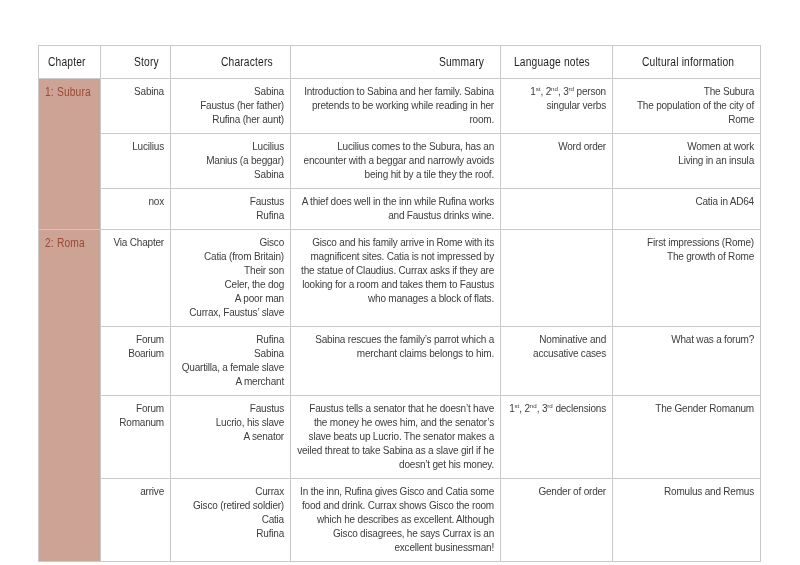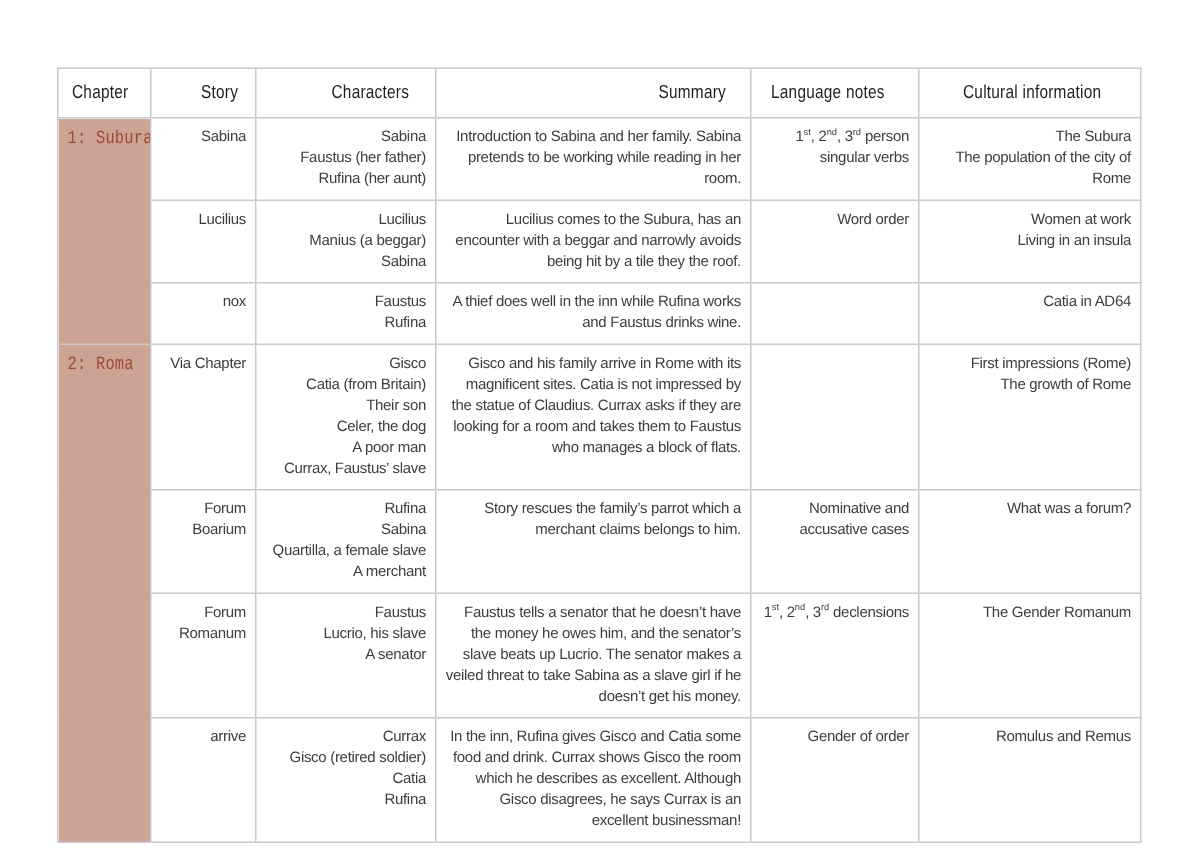--- a/index.html
+++ b/index.html
@@ -49,21 +49,20 @@
     transform-origin: 0 50%;
     white-space: nowrap;
     letter-spacing: 0.2px;
   }
   thead .cond {
     font-size: 12.5px;
     color: var(--header-text-color, #1f1f1f);
   }
   td.chapter-cell {
     background: var(--chapter-bg, #cda395);
-    font-family: Liberation Mono, monospace;
   }
   .chapter-label {
     font-size: 12.5px;
     color: var(--chapter-text-color, #9a4a36);
   }
   td sup {
     vertical-align: super;
     font-size: 0.62em;
     line-height: 0;
     letter-spacing: 0;
@@ -120,21 +119,21 @@
           <td class="chapter-cell" rowspan="4"><span class="cond chapter-label">2: Roma</span></td>
           <td class="cell-story">Via Chapter</td>
           <td class="cell-characters">Gisco<br>Catia (from Britain)<br>Their son<br>Celer, the dog<br>A poor man<br>Currax, Faustus’ slave</td>
           <td class="cell-summary">Gisco and his family arrive in Rome with its magnificent sites. Catia is not impressed by the statue of Claudius. Currax asks if they are looking for a room and takes them to Faustus who manages a block of flats.</td>
           <td class="cell-language-notes"></td>
           <td class="cell-cultural-information">First impressions (Rome)<br>The growth of Rome</td>
         </tr>
         <tr class="body-row">
           <td class="cell-story">Forum Boarium</td>
           <td class="cell-characters">Rufina<br>Sabina<br>Quartilla, a female slave<br>A merchant</td>
-          <td class="cell-summary">Story rescues the family’s parrot which a merchant claims belongs to him.</td>
+          <td class="cell-summary">Sabina rescues the family’s parrot which a merchant claims belongs to him.</td>
           <td class="cell-language-notes">Nominative and accusative cases</td>
           <td class="cell-cultural-information">What was a forum?</td>
         </tr>
         <tr class="body-row">
           <td class="cell-story">Forum Romanum</td>
           <td class="cell-characters">Faustus<br>Lucrio, his slave<br>A senator</td>
           <td class="cell-summary">Faustus tells a senator that he doesn’t have the money he owes him, and the senator’s slave beats up Lucrio. The senator makes a veiled threat to take Sabina as a slave girl if he doesn’t get his money.</td>
           <td class="cell-language-notes">1<sup>st</sup>, 2<sup>nd</sup>, 3<sup>rd</sup> declensions</td>
           <td class="cell-cultural-information">The Gender Romanum</td>
         </tr>

